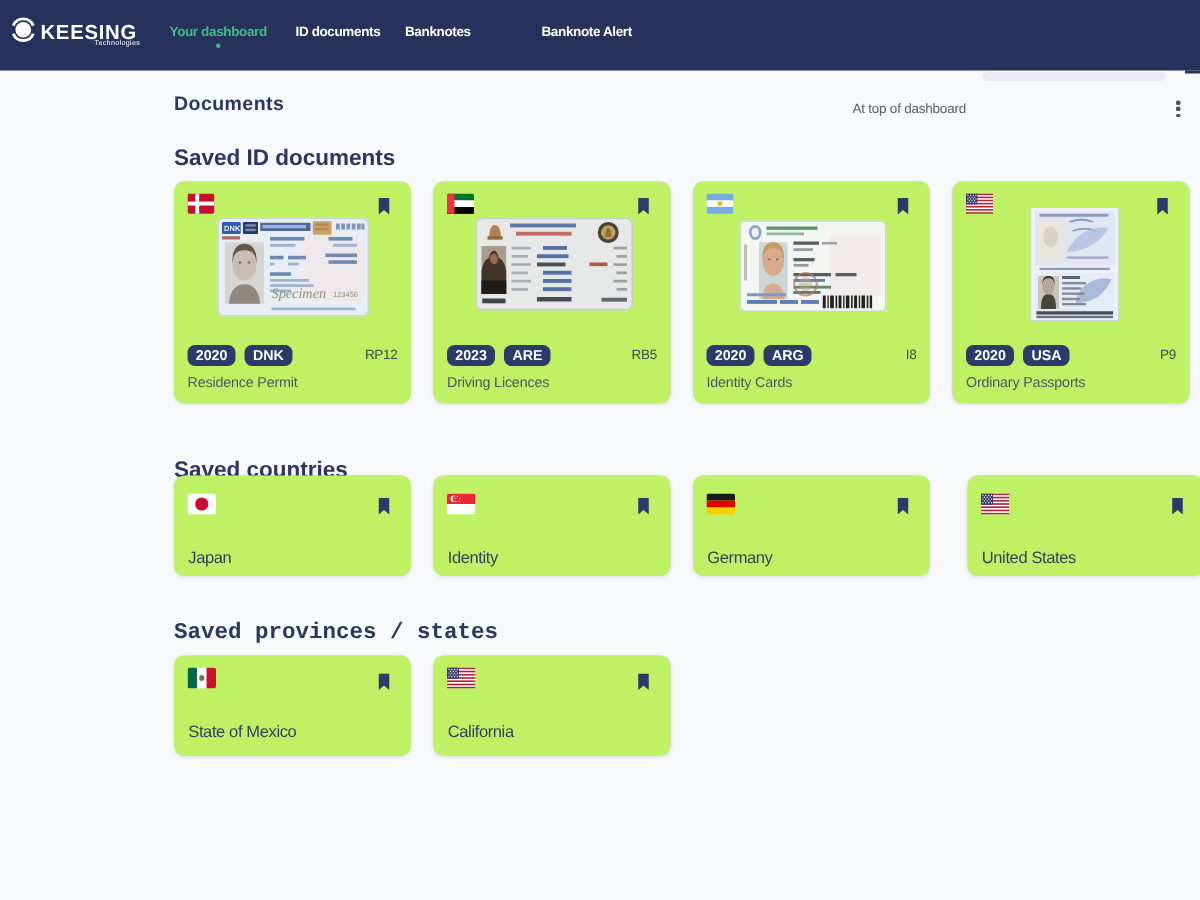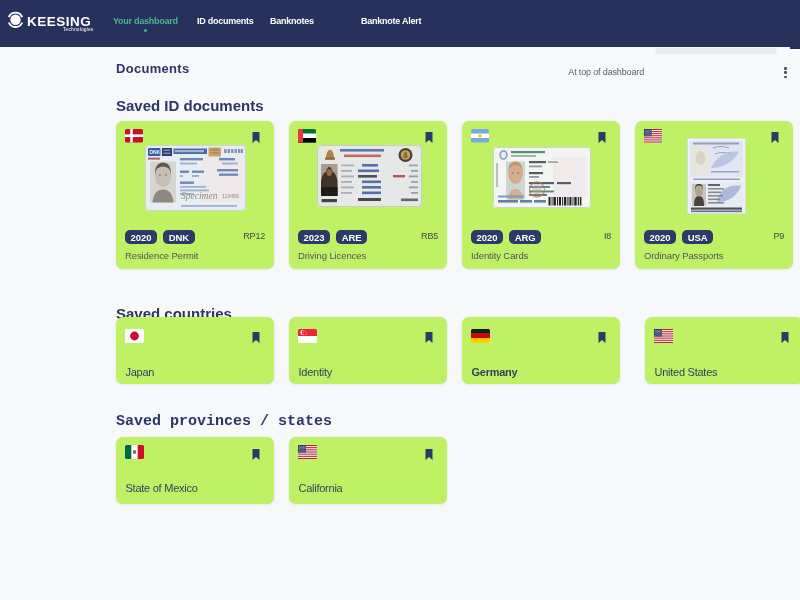--- a/index.html
+++ b/index.html
@@ -350,21 +350,21 @@
         <circle cx="8.1" cy="5.2" r="0.45"></circle>
         <circle cx="5.9" cy="5.2" r="0.45"></circle>
         <circle cx="5.3" cy="3.2" r="0.45"></circle>
       </g>
     </svg>
   <svg class="bookmark" width="8" height="11" viewBox="0 0 8 11">
       <path d="M0.5 0 h7 v11 l-3.5 -3 l-3.5 3 z" fill="#2b3a68"></path>
     </svg>
   <div class="sm-title">Identity</div>
 </div>
-<div class="card sm-card" style="left:462px; top:317px;font-weight:bold;">
+<div class="card sm-card" style="left:462px; top:317px;">
   <svg class="flag" width="19" height="14" viewBox="0 0 19 14">
       <path d="M0 1.5 a1.5 1.5 0 0 1 1.5 -1.5 h16 a1.5 1.5 0 0 1 1.5 1.5 v3.2 h-19 z" fill="#1a1a1a"></path>
       <rect y="4.7" width="19" height="4.6" fill="#dd0000"></rect>
       <path d="M0 9.3 h19 v3.2 a1.5 1.5 0 0 1 -1.5 1.5 h-16 a1.5 1.5 0 0 1 -1.5 -1.5 z" fill="#ffce00"></path>
     </svg>
   <svg class="bookmark" width="8" height="11" viewBox="0 0 8 11">
       <path d="M0.5 0 h7 v11 l-3.5 -3 l-3.5 3 z" fill="#2b3a68"></path>
     </svg>
   <div class="sm-title">Germany</div>
 </div>

